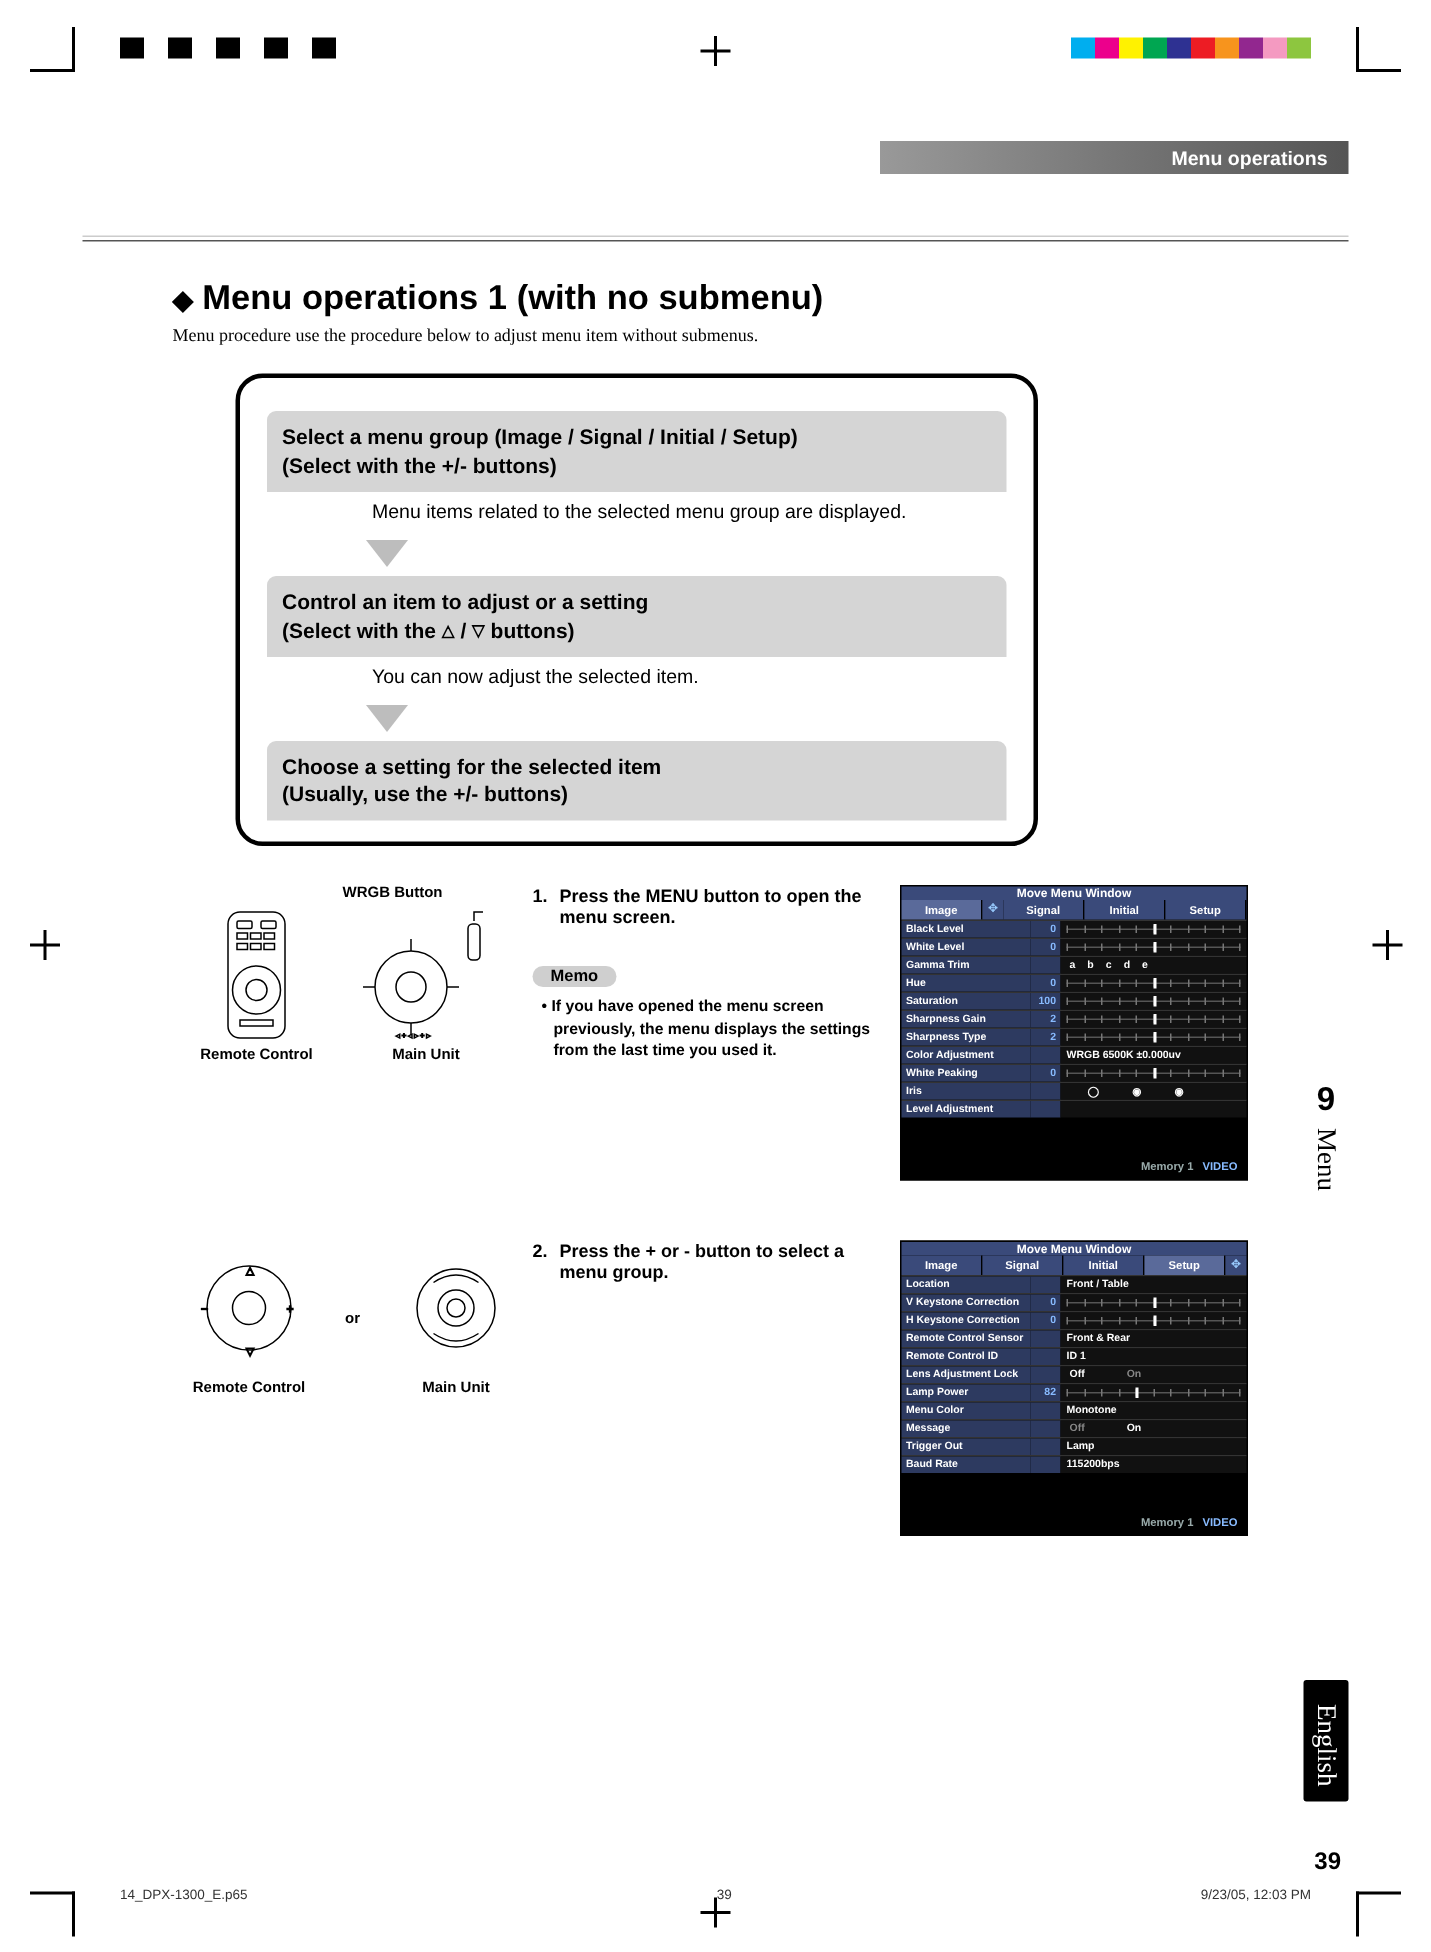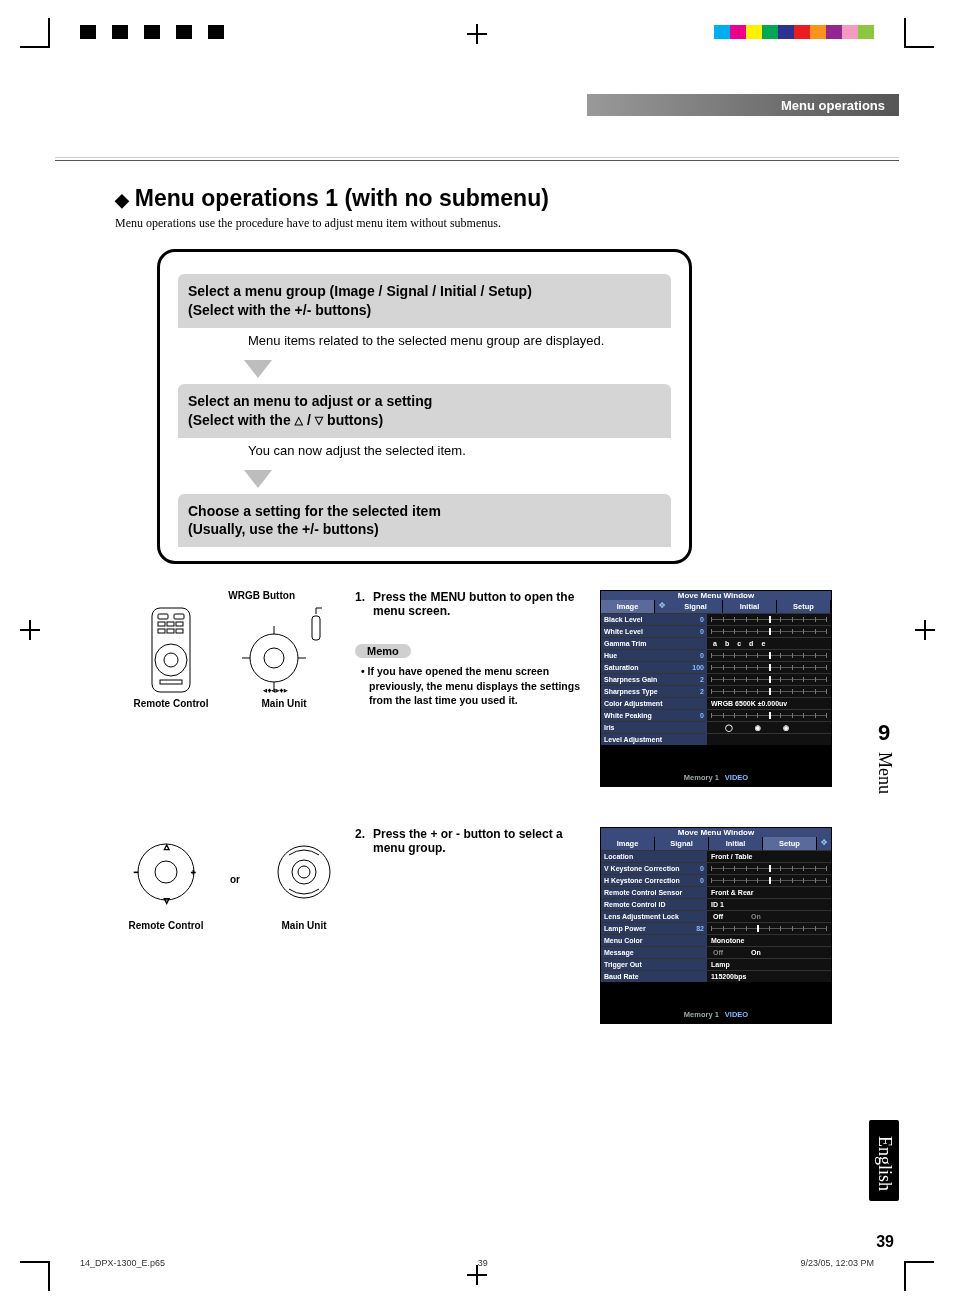--- a/index.html
+++ b/index.html
@@ -65,21 +65,21 @@
   .p-val { width:20px; text-align:right; padding-right:3px; background:#2d3a60; font-weight:bold; font-size:7px; height:100%; display:flex; align-items:center; justify-content:flex-end; color:#8bf; }
   .p-ctrl { flex:1; background:#111; height:100%; position:relative; display:flex; align-items:center; }
   .slider-track { position:absolute; left:4px; right:4px; top:5px; height:1px; background:#555; }
   .slider-ticks { position:absolute; left:4px; right:4px; top:3px; height:5px; display:flex; justify-content:space-between; }
   .slider-ticks span { width:1px; height:5px; background:#777; }
   .slider-knob { position:absolute; top:2px; width:2px; height:7px; background:#fff; }
   .p-text { padding-left:4px; font-weight:bold; font-size:7px; }
   .opts { display:flex; gap:2px; padding-left:3px; font-size:7px; font-weight:bold; }
   .opt { padding:0 3px; }
   .opt.dim { color:#888; }
-  .bottom-row { display:flex; justify-content:center; gap:6px; padding:4px 6px; font-size:7.5px; font-weight:bold; }
+  .bottom-row { display:flex; justify-content:flex-end; gap:6px; padding:4px 6px; font-size:7.5px; font-weight:bold; }
   .bottom-row .m { color:#9aa; }
   .bottom-row .v { color:#8bf; }
   .p-spacer { height:24px; background:#000; }
 
   .side-tab { position:absolute; right:55px; width:30px; text-align:center; }
   .side-tab.chapter { top:720px; height:90px; }
   .side-tab .num { font-size:22px; font-weight:bold; }
   .side-tab .word { font-family:"Times New Roman",serif; font-size:18px; writing-mode:vertical-rl; margin:6px auto 0; }
   .side-tab.lang { top:1120px; background:#000; color:#fff; padding:10px 0; border-radius:2px; }
   .side-tab.lang .word { color:#fff; }
@@ -127,31 +127,31 @@
   </div>
 
 <div class="header-bar">
   <span>Menu operations</span>
 </div>
 <div class="header-rule2"></div>
 <div class="header-rule"></div>
 
 <div class="content">
   <h1><span class="diamond">◆</span><span>Menu operations 1 (with no submenu)</span></h1>
-  <p class="intro">Menu operations use the procedure have to adjust menu item without submenus.</p>
+  <p class="intro">Menu procedure use the procedure below to adjust menu item without submenus.</p>
 
   <div class="flow-box">
     <div class="step">
       <span style="white-space:pre-line;">Select a menu group (Image / Signal / Initial / Setup)
 (Select with the +/- buttons)</span>
     </div>
     <div class="step-note">Menu items related to the selected menu group are displayed.</div>
     <div class="arrow-down"></div>
     <div class="step">
-      <div>Select an menu to adjust or a setting</div>
+      <div>Control an item to adjust or a setting</div>
       <div>
         <span>(Select with the </span><span class="tri">△</span> / <span class="tri">▽</span><span> buttons)</span>
       </div>
     </div>
     <div class="step-note">You can now adjust the selected item.</div>
     <div class="arrow-down"></div>
     <div class="step">
       <span style="white-space:pre-line;margin-top:37px;">Choose a setting for the selected item
 (Usually, use the +/- buttons)</span>
     </div>

